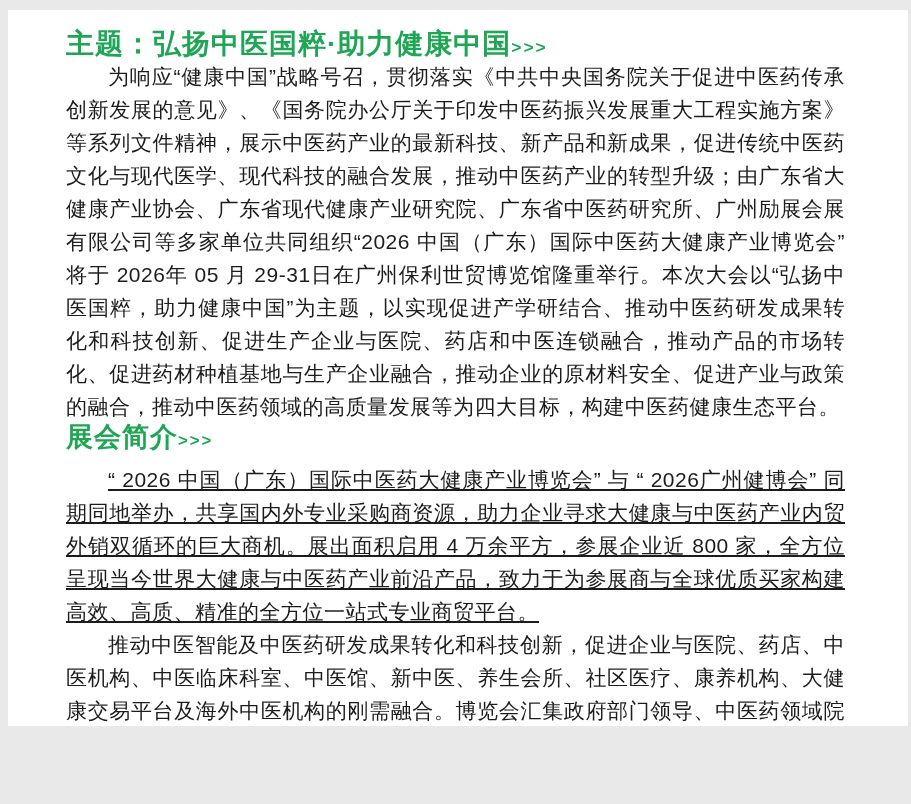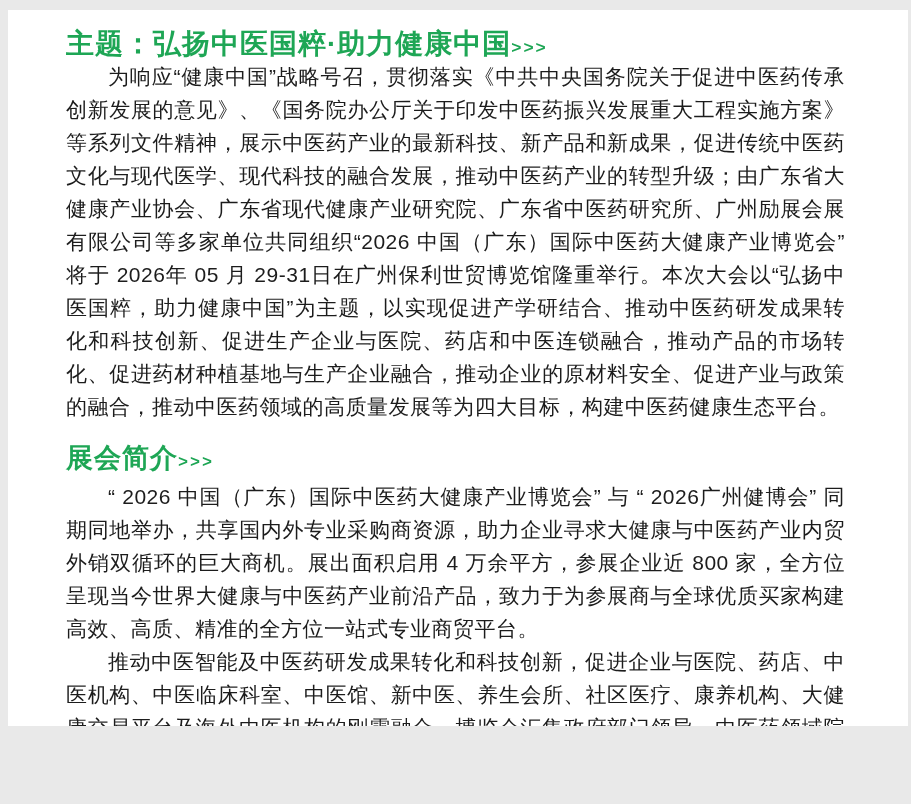--- a/index.html
+++ b/index.html
@@ -37,43 +37,42 @@
     margin: 0;
     line-height: 1.1;
     letter-spacing: 1px;
   }
   .main-heading {
     font-size: 28px;
     margin-top: 9px;
   }
   .section-heading {
     font-size: 27px;
-    margin-top: 23px;
-    font-family: Liberation Mono, monospace;
   }
   .arrows {
     font-size: 0.62em;
     font-weight: bold;
     letter-spacing: 2px;
     color: var(--accent);
     vertical-align: baseline;
   }
   .para {
     color: var(--text);
     font-size: 21px;
     line-height: 33px;
     letter-spacing: 0.5px;
     text-align: justify;
     text-indent: 2em;
     margin: 0;
   }
   .para-first {
   }
   .para-section {
-    margin-top: 5px;
+    margin-top: 11px;
+    text-decoration: underline;
   }
   .para-follow {
     margin-top: 0;
   }
 </style>
 </head>
 <body>
 
 <div class="page">
   <div class="content">

